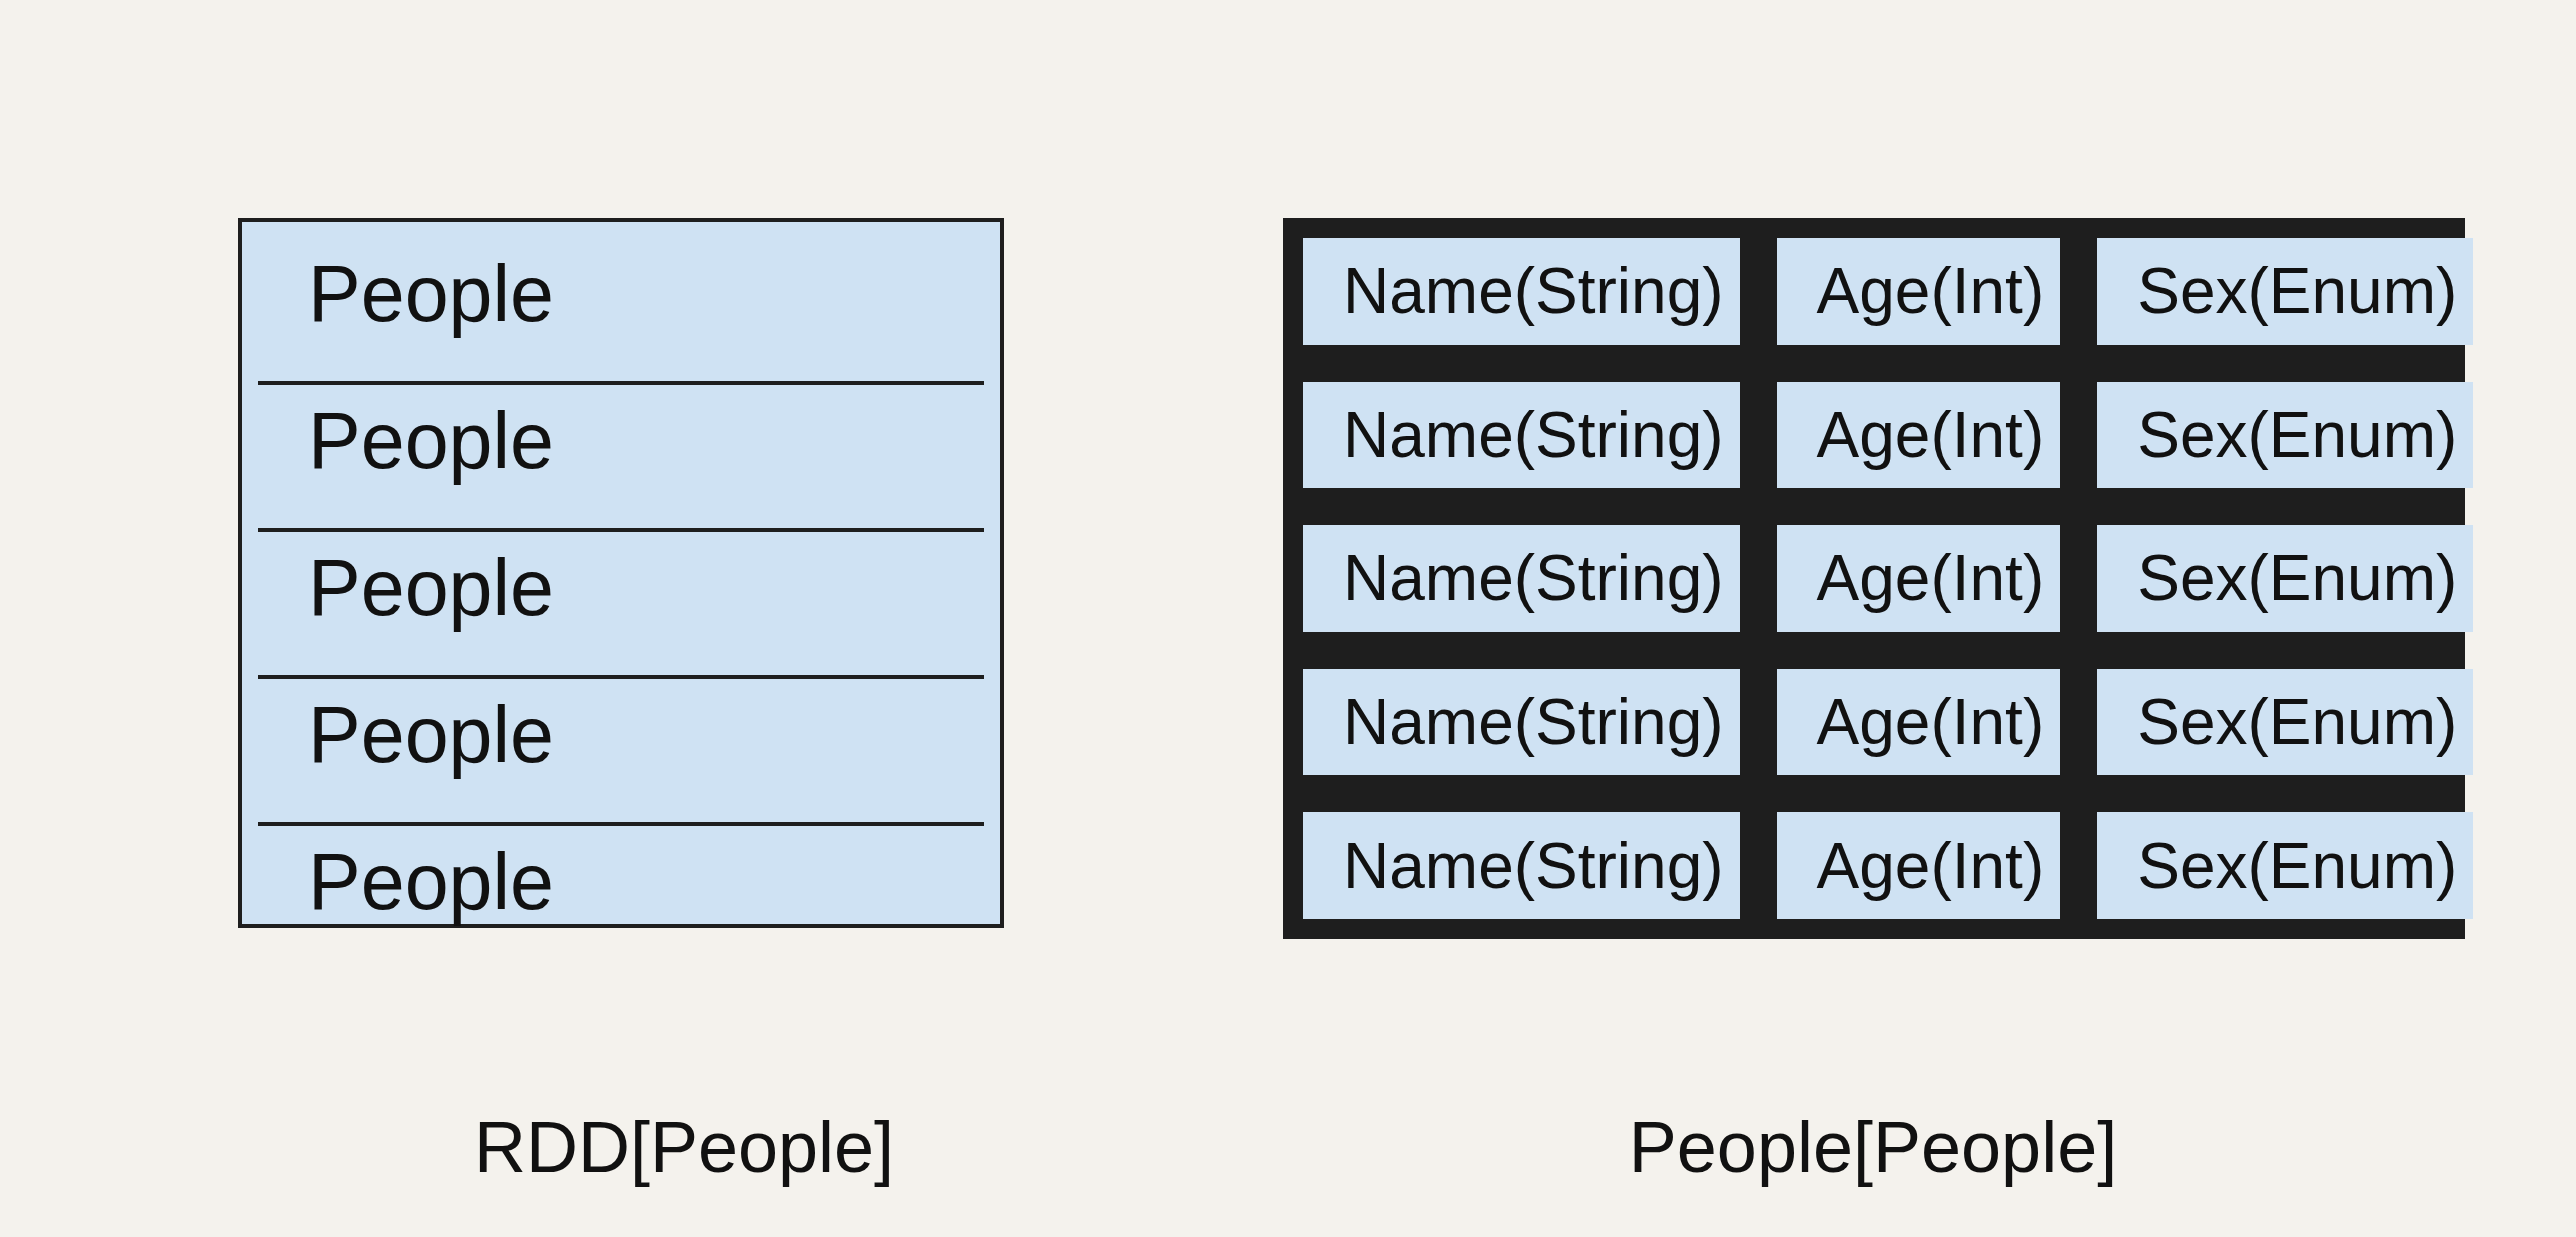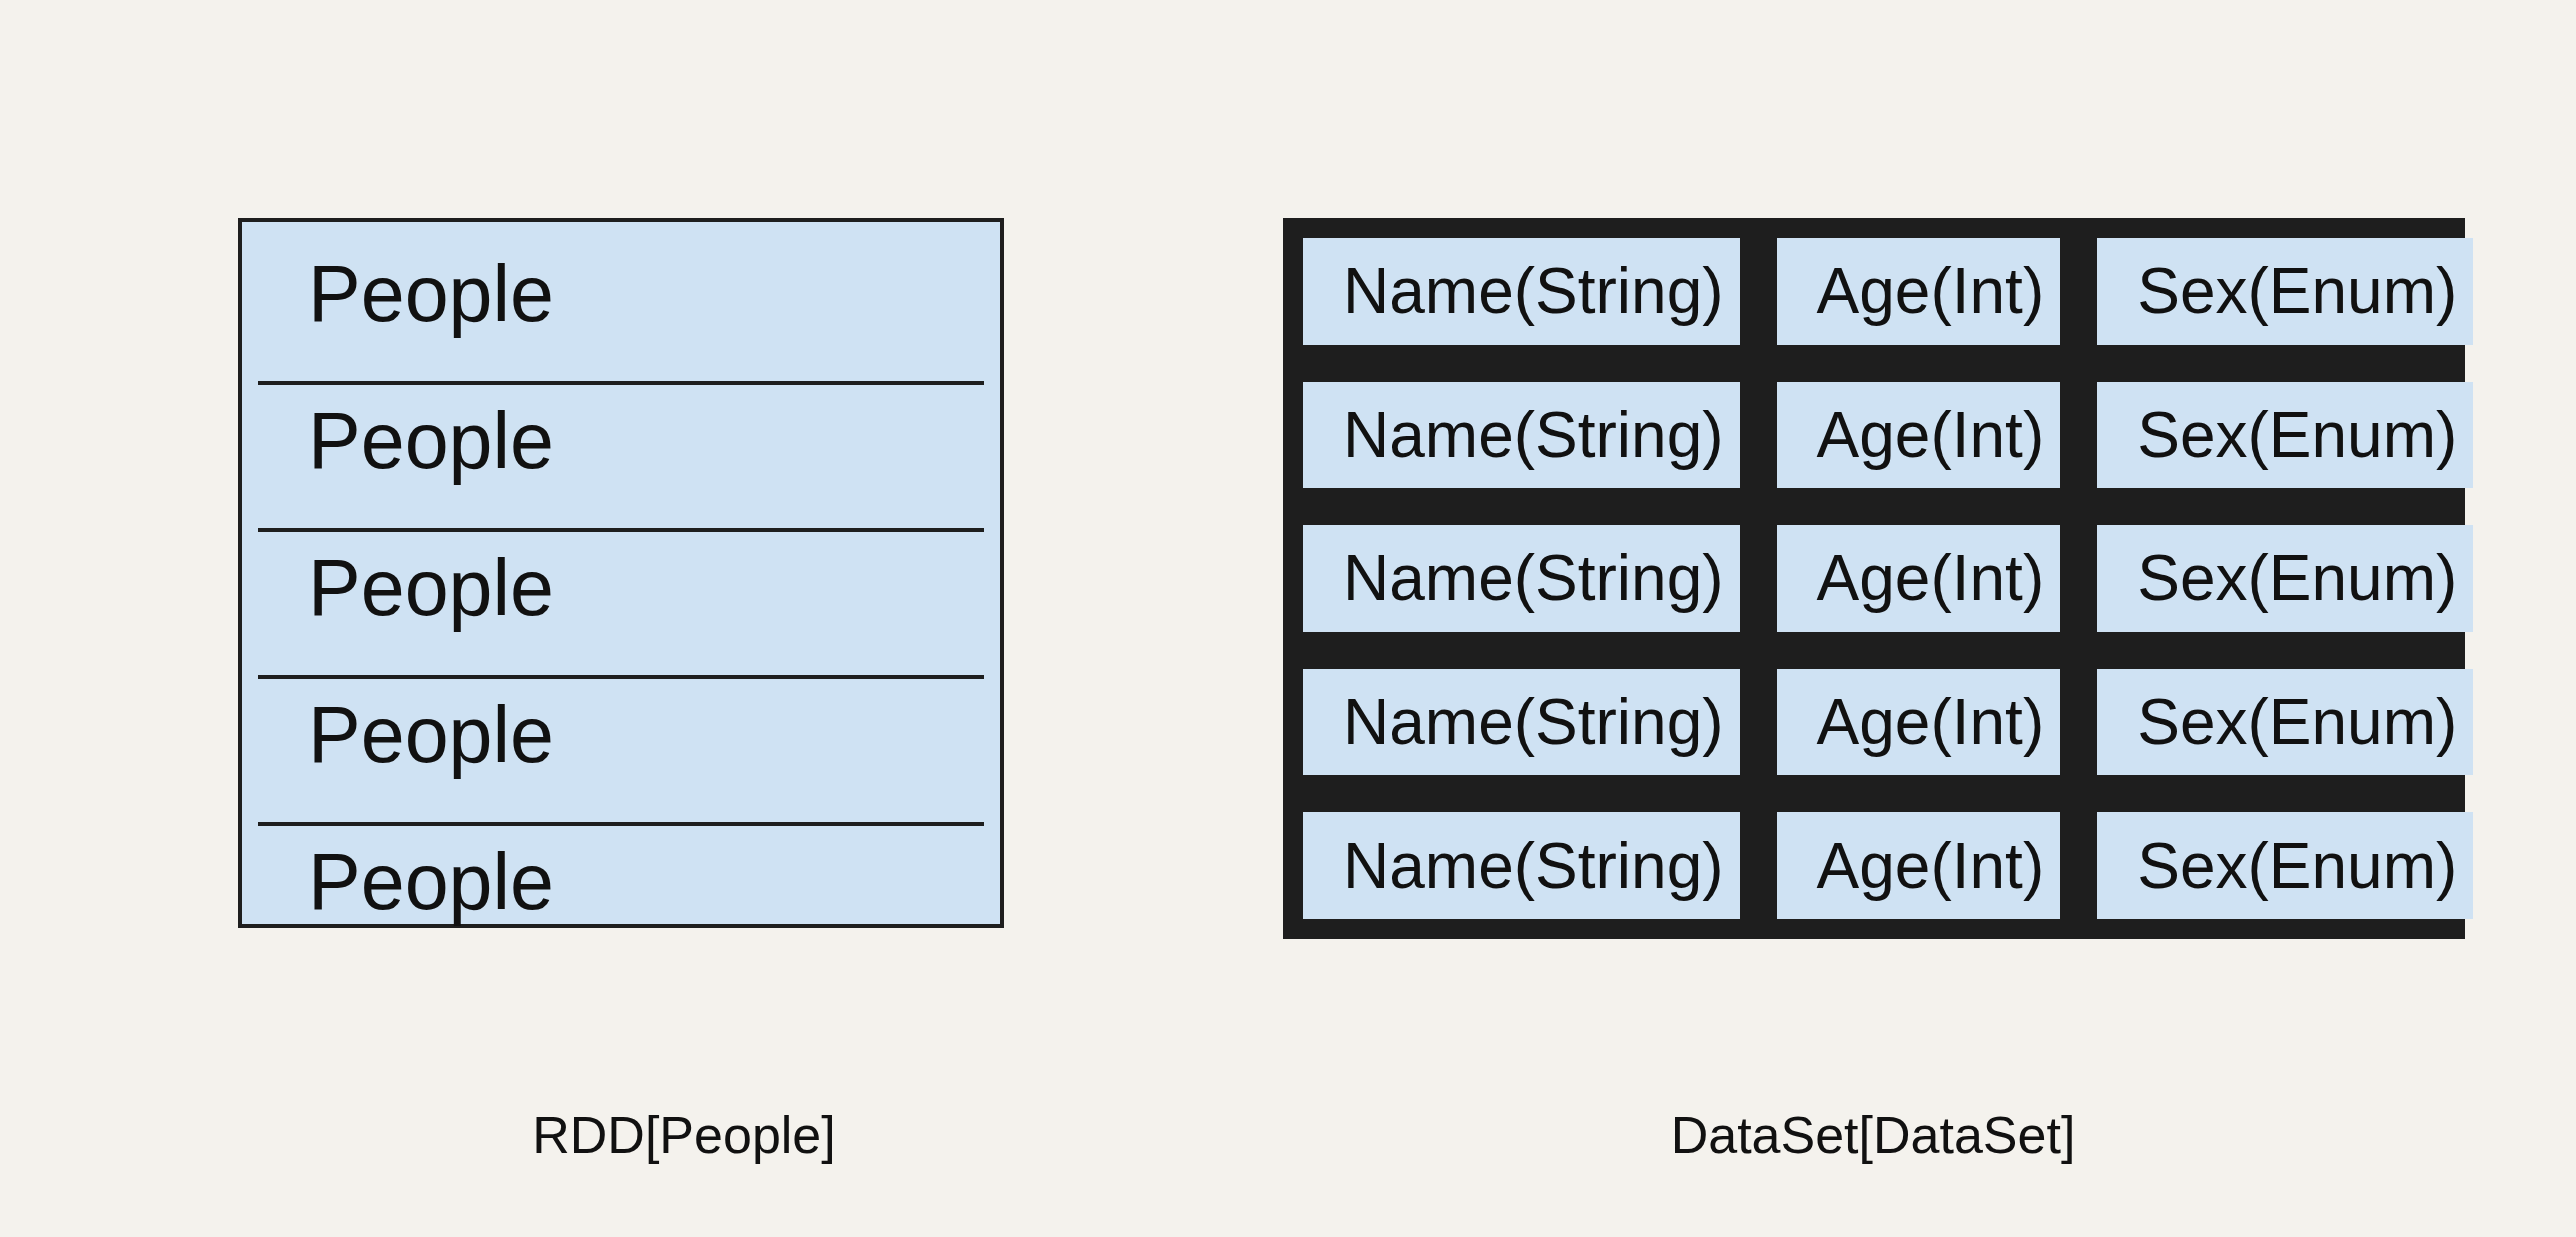--- a/index.html
+++ b/index.html
@@ -63,21 +63,21 @@
     padding-left:24px;
     font-size:64px;
     line-height:1;
   }
 
   
   .caption{
     position:absolute;
     top:1042px;
     transform:translateX(-50%);
-    font-size:52px;
+    font-size:72px;
     line-height:1.15;
     white-space:nowrap;
     color:var(--text);
   }
   .caption-rdd{ left:620px; }
   .caption-ds{ left:1809px; }
 </style>
 </head>
 <body>
 
@@ -143,16 +143,16 @@
       </div>
     <div class="ds-cell">
         <span>Age(Int)</span>
       </div>
     <div class="ds-cell">
         <span>Sex(Enum)</span>
       </div>
   </div>
 
   <div class="caption caption-rdd">RDD[People]</div>
-  <div class="caption caption-ds">DataSet[DataSet]</div>
+  <div class="caption caption-ds">People[People]</div>
 
 </div>
 
 
 </body></html>

